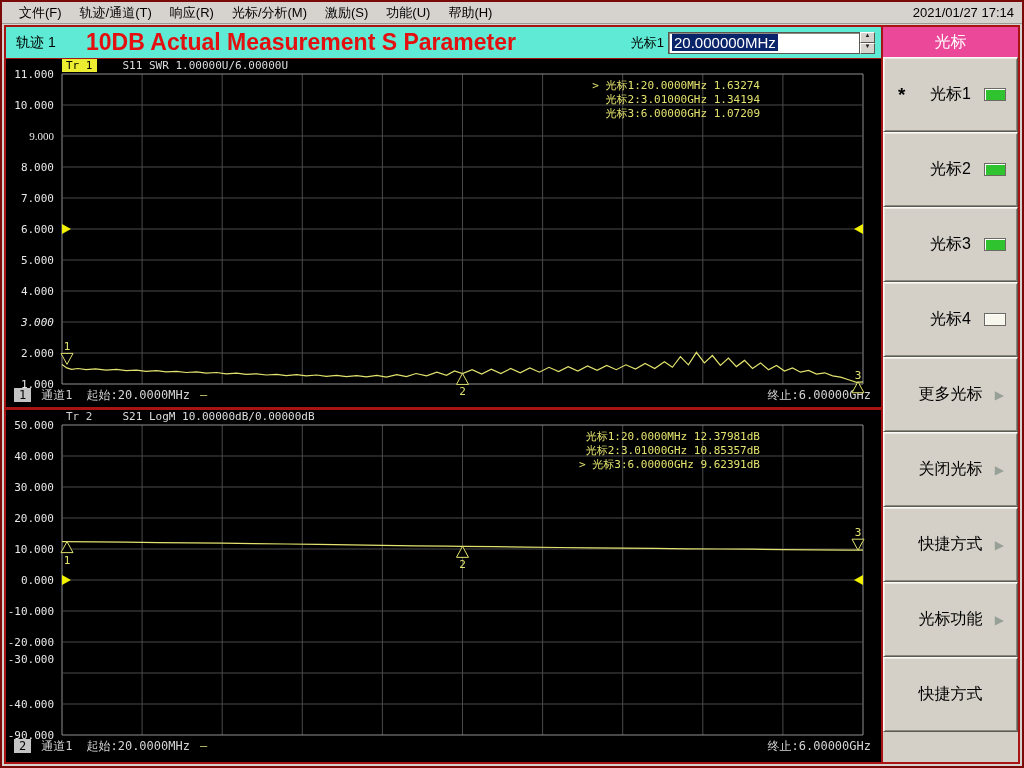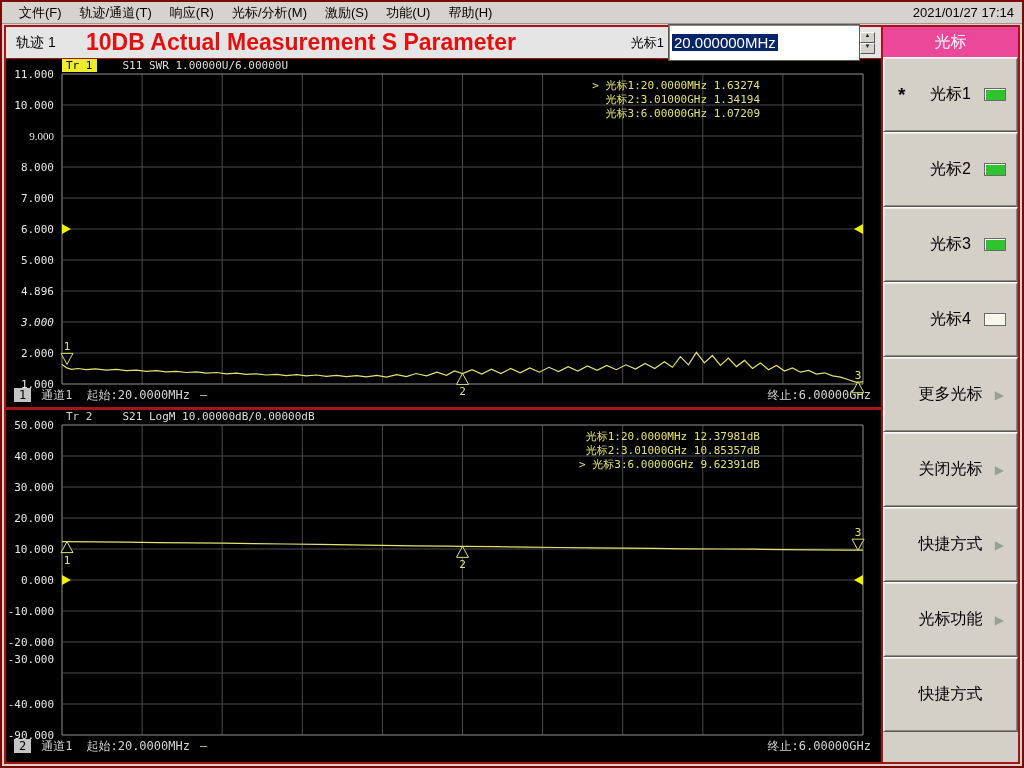--- a/index.html
+++ b/index.html
@@ -8,26 +8,26 @@
   .window { position:relative; width:1024px; height:768px; background:#d6d3ce; border:2px solid #7a0a0a; overflow:hidden; }
 
   
   .menubar { height:22px; display:flex; align-items:center; padding:0 8px; background:#d6d3ce; border-bottom:1px solid #9a9a92; font-size:13px; color:#000; }
   .menu-item { padding:2px 9px; cursor:default; white-space:nowrap; }
   .menubar .clock { margin-left:auto; font-size:13px; color:#000; }
 
   
   .content { position:absolute; top:23px; left:2px; right:2px; bottom:2px; display:flex; }
   .left-col { width:878px; display:flex; flex-direction:column; border:2px solid #a81414; border-right-width:1px; }
-  .toolbar { height:32px; background:#e5e5e5; display:flex; align-items:center; position:relative; border-bottom:1px solid #a81414; }
+  .toolbar { height:32px; background:#5eead4; display:flex; align-items:center; position:relative; border-bottom:1px solid #a81414; }
   .trace-label { font-size:14px; color:#000; margin-left:10px; width:70px; }
   .page-title { color:#e41010; font-weight:bold; font-size:23px; white-space:nowrap; letter-spacing:0px; }
   .marker-field { margin-left:auto; display:flex; align-items:center; }
   .marker-field .lbl { font-size:13px; margin-right:4px; }
-  .value-box { width:192px; height:37px; background:#fff; border:1px solid #58584e; box-shadow:inset 1px 1px 0 #8a8a82; display:flex; align-items:center; padding-left:3px; }
+  .value-box { width:192px; height:22px; background:#fff; border:1px solid #58584e; box-shadow:inset 1px 1px 0 #8a8a82; display:flex; align-items:center; padding-left:3px; }
   .value-box .sel { background:#0a246a; color:#fff; font-size:15px; padding:0 2px; }
   .spinner { width:15px; height:22px; display:flex; flex-direction:column; margin-right:6px; }
   .spinner .sbtn { flex:1; background:#d6d3ce; border:1px solid; border-color:#fff #58584e #58584e #fff; font-size:6px; line-height:5px; text-align:center; color:#222; cursor:default; }
 
   .charts { flex:1; background:#000; display:flex; flex-direction:column; }
   .panel { position:relative; }
   .panel1 { height:351px; border-bottom:3px solid #a81414; }
   .panel2 { flex:1; }
   .panel-header { height:15px; display:flex; align-items:flex-start; font:11px "DejaVu Sans Mono",monospace; padding-left:56px;gap:16px; }
   .badge { padding:0 4px; margin-right:10px; color:#101000; }
@@ -102,21 +102,21 @@
             </div>
             <div class="plot-wrap">
               <div class="yticks" style="left: -56px; height: 310px;">
                 <div class="ytick" style="top: -6px;">11.000</div>
                 <div class="ytick" style="top: 25px;">10.000</div>
                 <div class="ytick" style="top: 56px; font-family: Liberation Serif, serif;">9.000</div>
                 <div class="ytick" style="top: 87px;">8.000</div>
                 <div class="ytick" style="top: 118px;">7.000</div>
                 <div class="ytick" style="top: 149px;">6.000</div>
                 <div class="ytick" style="top: 180px;">5.000</div>
-                <div class="ytick" style="top: 211px;">4.896</div>
+                <div class="ytick" style="top: 211px;">4.000</div>
                 <div class="ytick" style="top: 242px; font-style: italic;">3.000</div>
                 <div class="ytick" style="top: 273px;">2.000</div>
                 <div class="ytick" style="top: 304px;">1.000</div>
               </div>
               <svg width="801" height="310">
                 <line x1="0" y1="0" x2="0" y2="310" stroke="#909090" stroke-width="1"></line>
                 <line x1="80.1" y1="0" x2="80.1" y2="310" stroke="#4a4a4a" stroke-width="1"></line>
                 <line x1="160.2" y1="0" x2="160.2" y2="310" stroke="#4a4a4a" stroke-width="1"></line>
                 <line x1="240.3" y1="0" x2="240.3" y2="310" stroke="#4a4a4a" stroke-width="1"></line>
                 <line x1="320.4" y1="0" x2="320.4" y2="310" stroke="#4a4a4a" stroke-width="1"></line>

